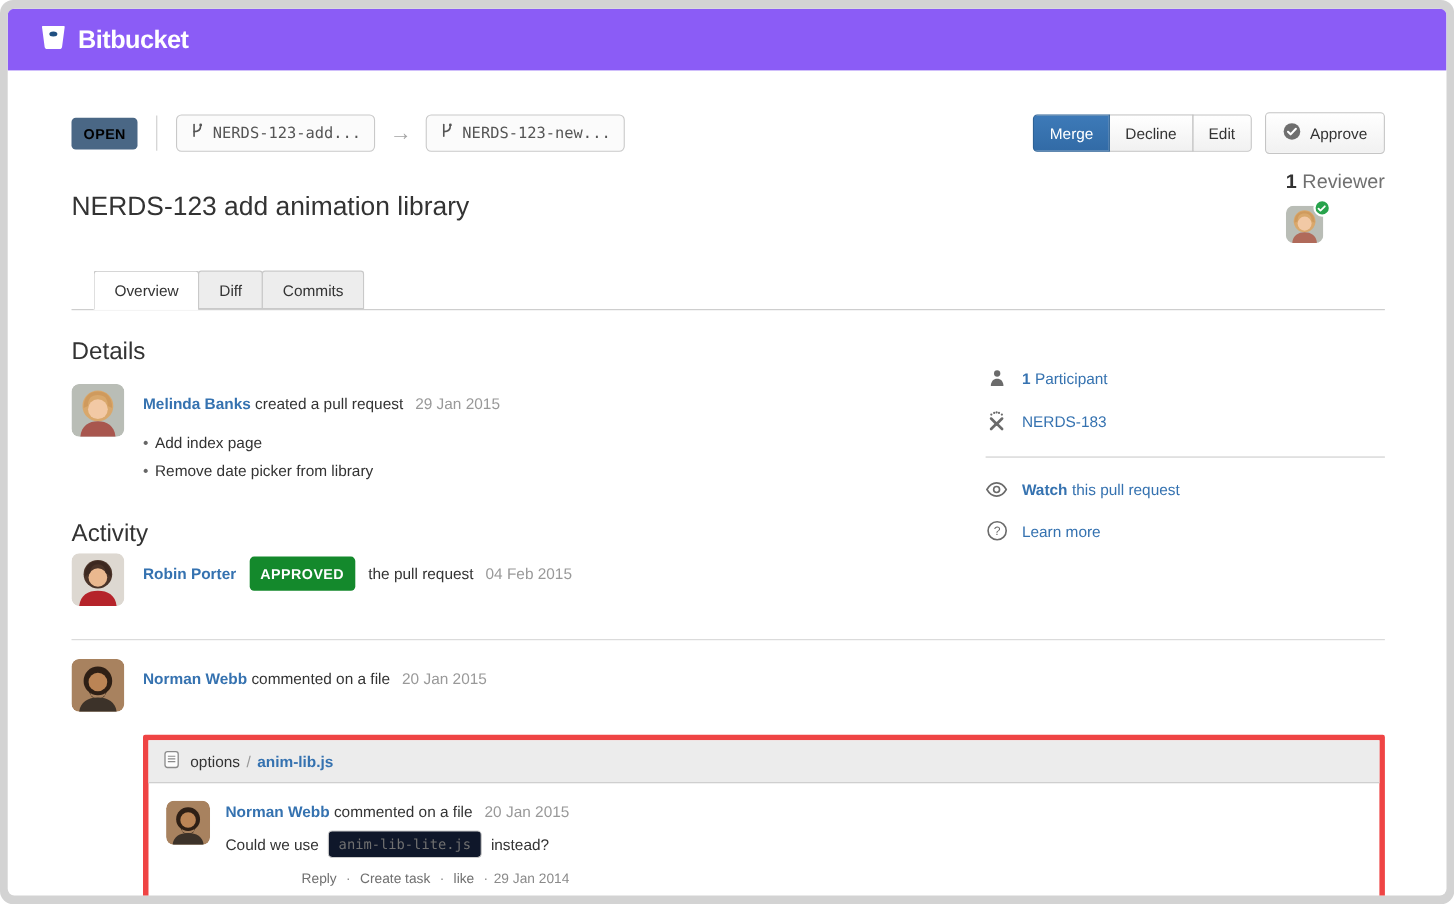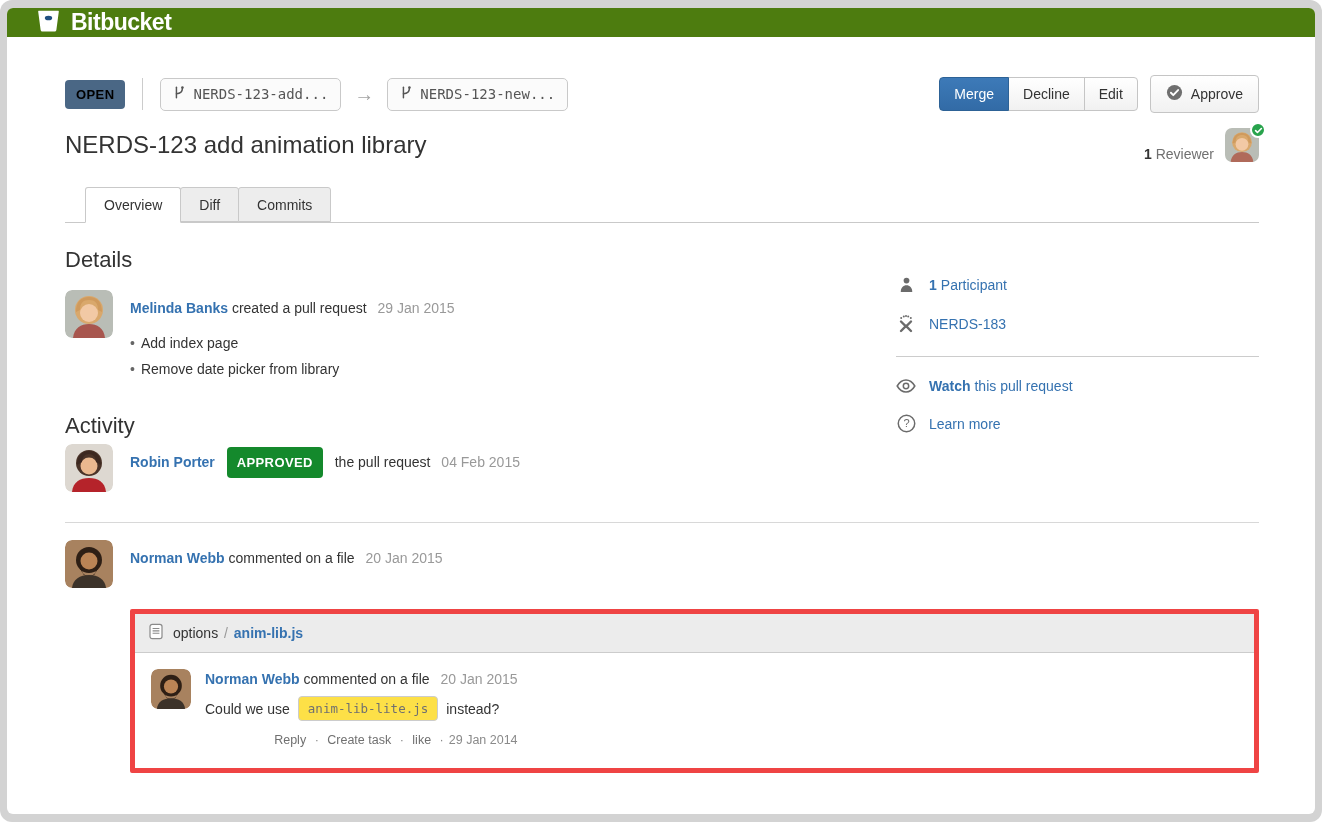--- a/index.html
+++ b/index.html
@@ -16,21 +16,21 @@
     position: relative;
   }
   .window {
     position: absolute; left: 7px; top: 8px; right: 7px; bottom: 8px;
     background: #ffffff;
     border-radius: 6px;
     overflow: hidden;
   }
   
   .topbar {
-    height: 29px; background: #4d7c0f;
+    height: 56px; background: #8b5cf6;
     display: flex; align-items: center;
     padding-left: 28px;
   }
   .logo { display: flex; align-items: center; gap: 9px; }
   .logo-text { color: #fff; font-size: 23px; font-weight: bold; letter-spacing: -0.5px; }
 
   .content { padding: 0 56px 0 58px; }
 
   
   .pr-bar { margin-top: 38px; display: flex; align-items: center; }
@@ -67,21 +67,21 @@
     position: relative; z-index: 1;
   }
   .btn-approve {
     display: inline-flex; align-items: center; gap: 8px;
     border-radius: 4px; padding: 8px 15px;
   }
 
   
   .title-row { margin-top: 15px; display: flex; align-items: center; justify-content: space-between; }
   .pr-title { font-size: 24px; font-weight: 400; color: #333; }
-  .reviewer { display: flex; align-items: flex-end; gap: 11px; font-size: 14px; color: #707070; }
+  .reviewer { display: flex; align-items: flex-start; gap: 11px; font-size: 18px; color: #707070; flex-direction: column; }
   .reviewer b { color: #333; }
   .avatar { border-radius: 7px; flex: none; display: block; }
   .avatar-wrap { position: relative; width: 34px; height: 34px; }
   .check-badge {
     position: absolute; top: -6px; right: -7px;
     width: 16px; height: 16px; border-radius: 50%;
     background: #28a34c; border: 2px solid #fff;
     display: flex; align-items: center; justify-content: center;
   }
 
@@ -127,21 +127,21 @@
   }
   .file-link { color: #3572b0; font-weight: bold; text-decoration: none; }
   .path-sep { color: #999; margin: 0 2px; }
   .file-box-body { padding: 16px 16px 21px; }
   .nested { display: flex; gap: 14px; }
   .nested-body { font-size: 14px; color: #333; padding-top: 2px; }
   .nested-line2 { margin-top: 9px; display: flex; align-items: center; }
   .code-pill {
     font-family: "DejaVu Sans Mono", monospace;
     font-size: 12.5px; color: #707070;
-    background: #fde047; border: 1px solid #ccc;
+    background: #0f172a; border: 1px solid #ccc;
     border-radius: 4px; padding: 4px 9px; margin: 0 8px;
   }
   .nested-meta { margin-top: 12px; font-size: 12.5px; color: #707070; }
   .meta-link { color: #707070; text-decoration: none; cursor: pointer; }
   .meta-sep { margin: 0 5px; color: #8a8a8a; }
   .meta-date { color: #8a8a8a; }
 
   
   .sidebar { position: absolute; top: 29px; right: 0; width: 363px; font-size: 14px; }
   .side-item { display: flex; align-items: center; gap: 13px; color: #3572b0; margin-bottom: 20px; cursor: pointer; }

